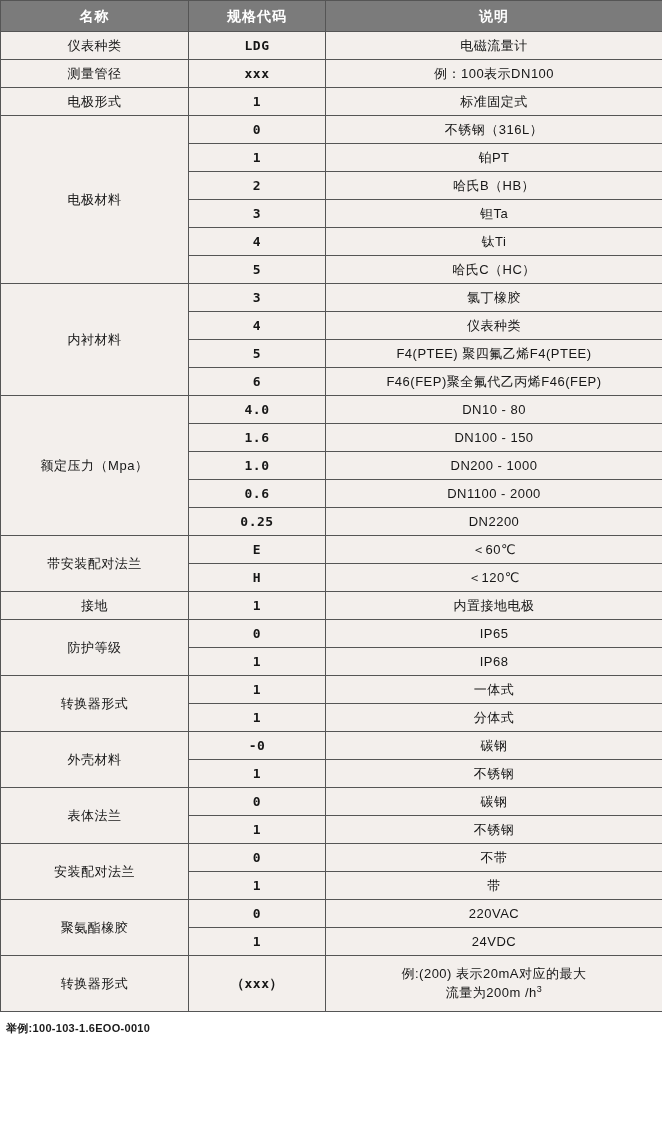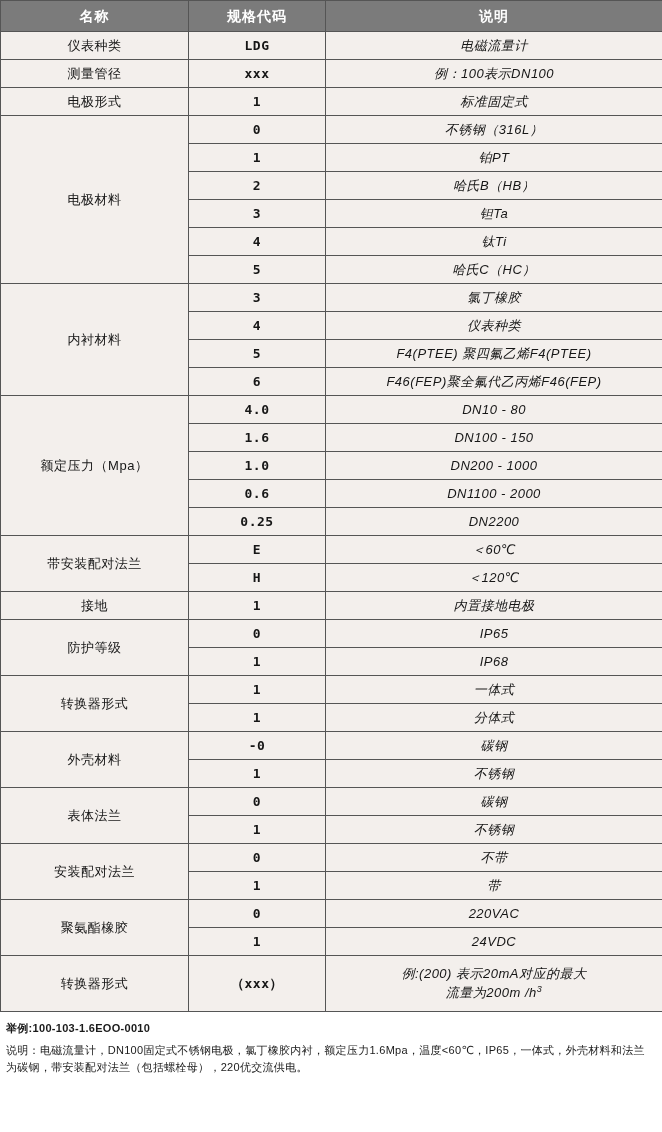--- a/index.html
+++ b/index.html
@@ -55,21 +55,20 @@
   }
   td.code {
     font-family: "DejaVu Sans Mono", "Liberation Mono", monospace;
     font-size: 13px;
     letter-spacing: 1.5px;
     font-weight: bold;
   }
   td.desc {
     font-size: 13px;
     letter-spacing: 0.6px;
-    font-style: italic;
   }
   td.desc.two-line { height: 56px; }
 
   .notes {
     padding: 6px 6px 10px 6px;
     font-size: 11px;
     line-height: 1.6;
     color: #1a1a1a;
     letter-spacing: 0.3px;
   }
@@ -268,16 +267,15 @@
         <td class="desc two-line">
           <div>例:(200) 表示20mA对应的最大</div>
           <div><span>流量为200m /h</span><sup class="sup">3</sup></div>
         </td>
       </tr>
     </tbody>
   </table>
 
   <div class="notes">
     <p class="example">举例:100-103-1.6EOO-0010</p>
-    <p class="explain">说明：电磁流量计，DN100固定式不锈钢电极，氯丁橡胶内衬，额定压力1.6Mpa，温度&lt;60℃，IP65，一体式，外壳材料和法兰为碳钢，带安装配对法兰（包括螺栓母），220优交流供电。</p>
   </div>
 
 </div>
 
 </body></html>

